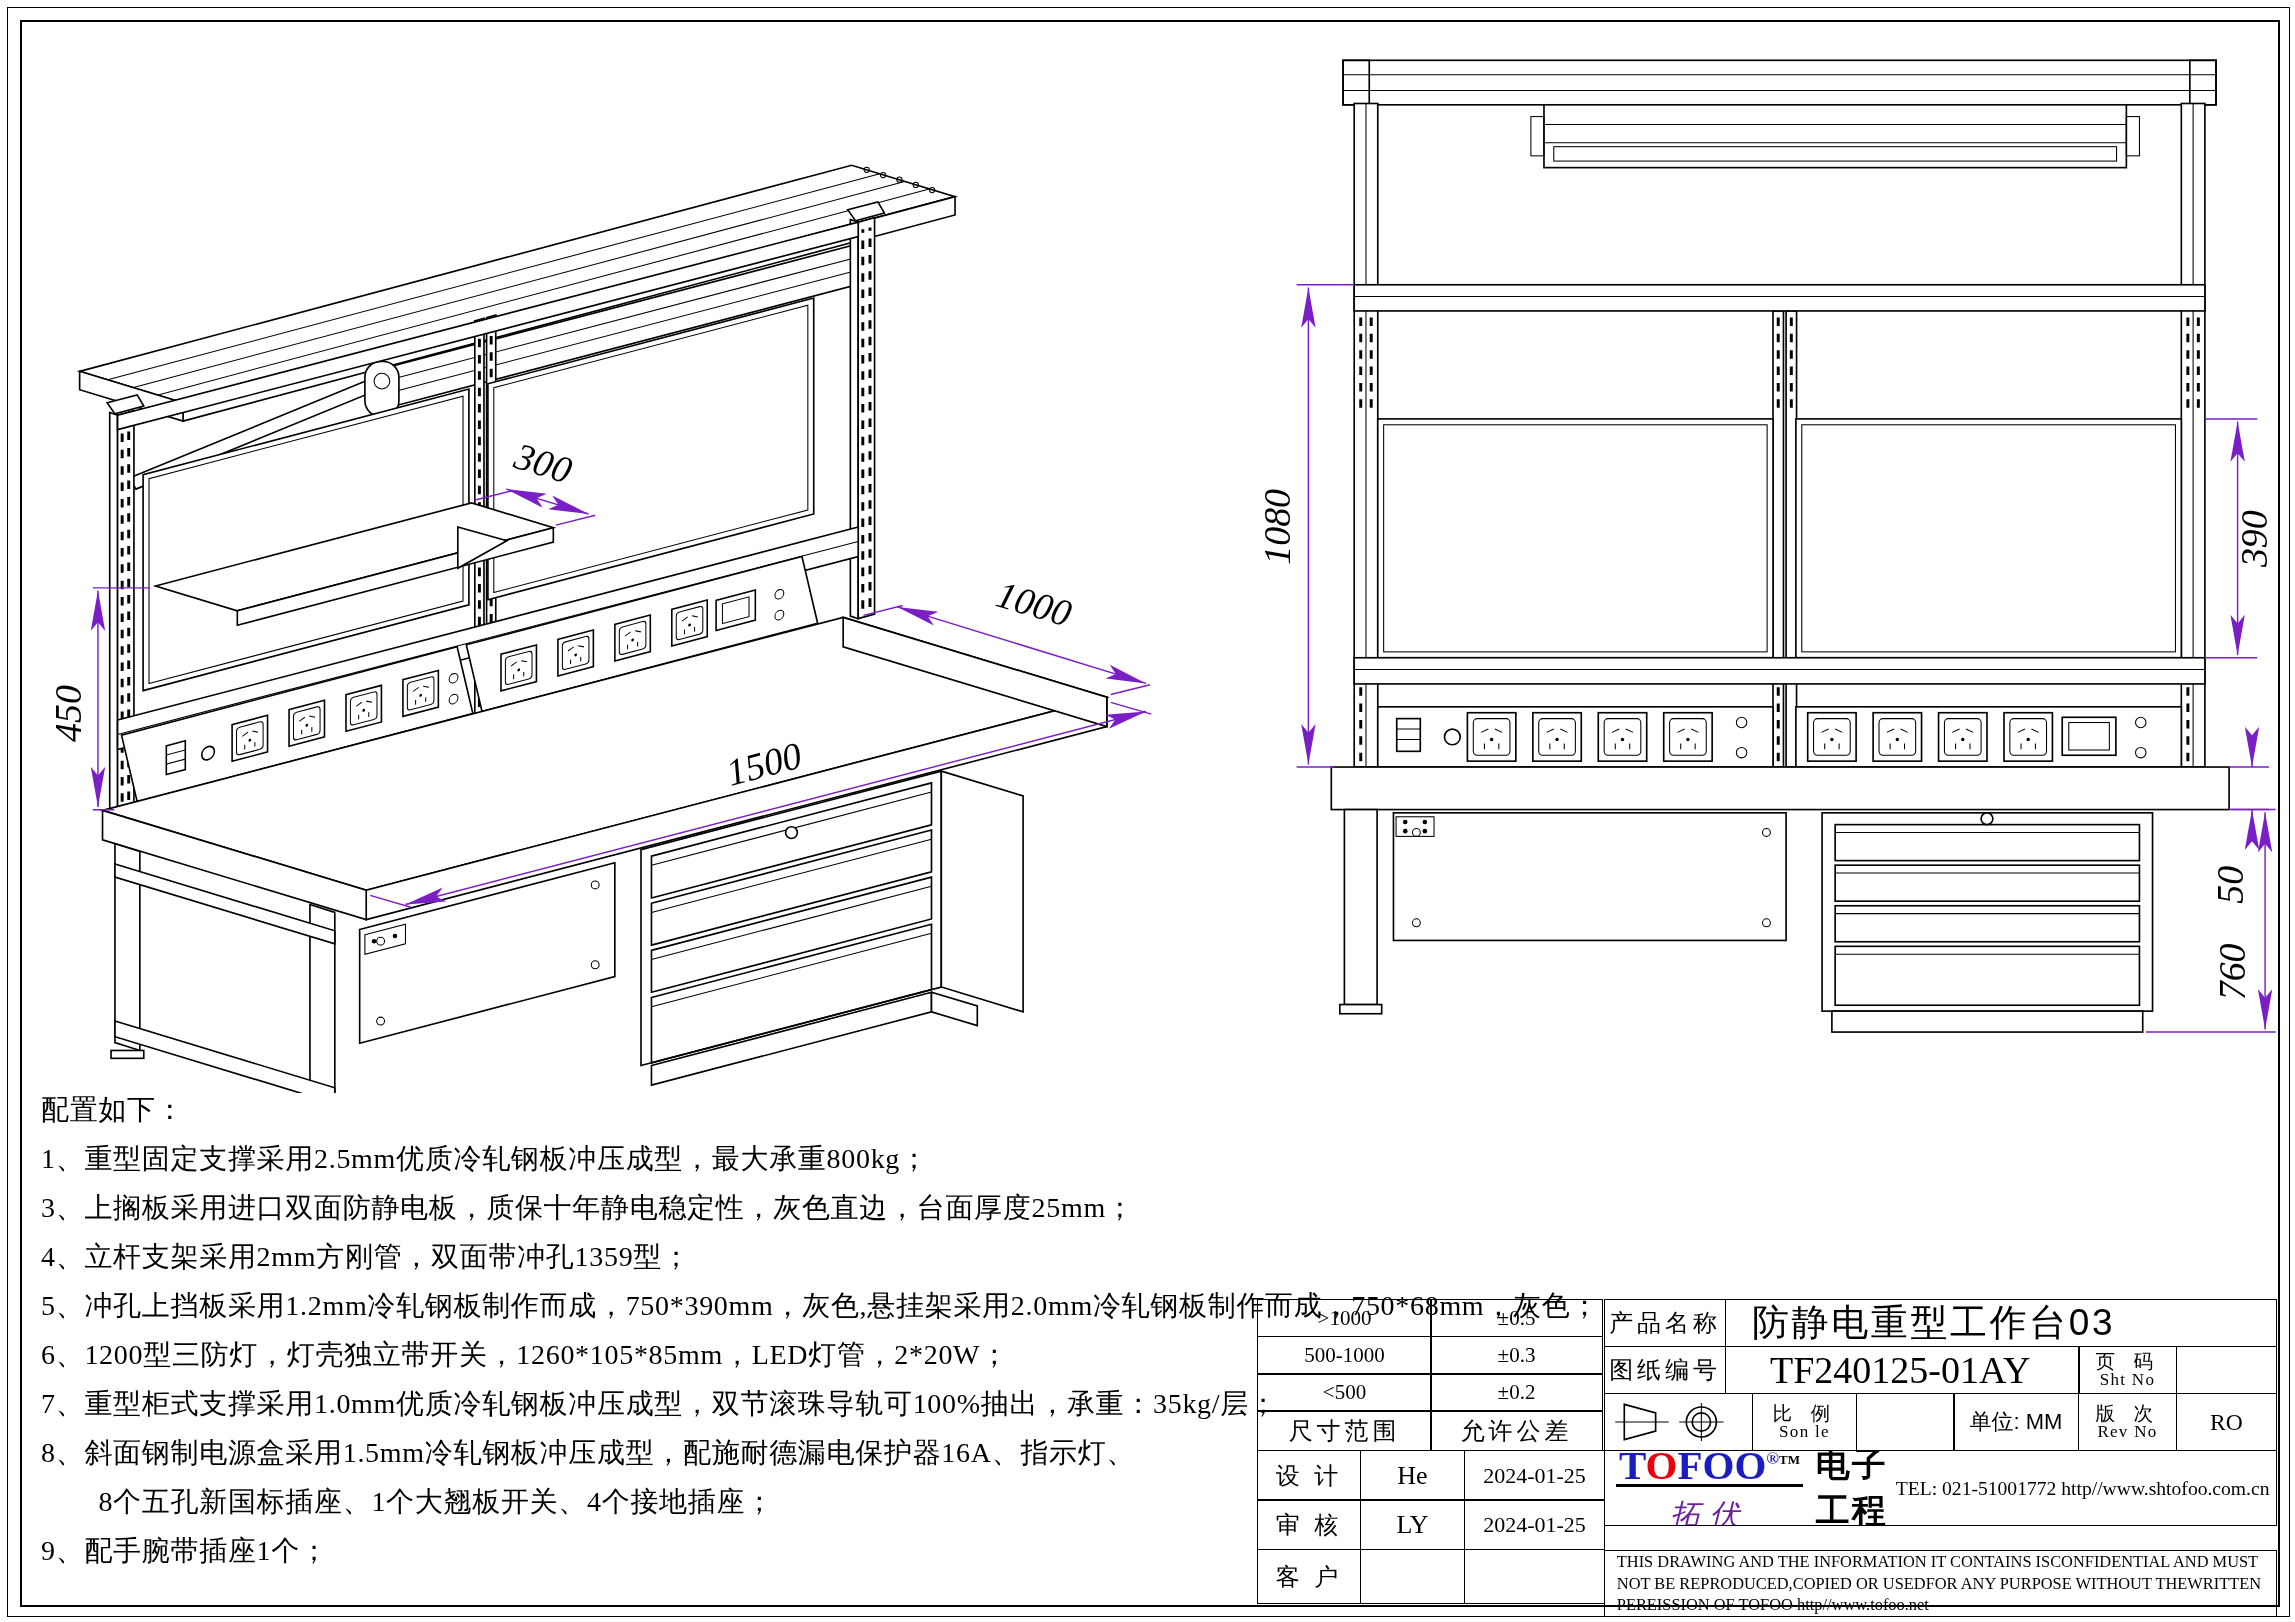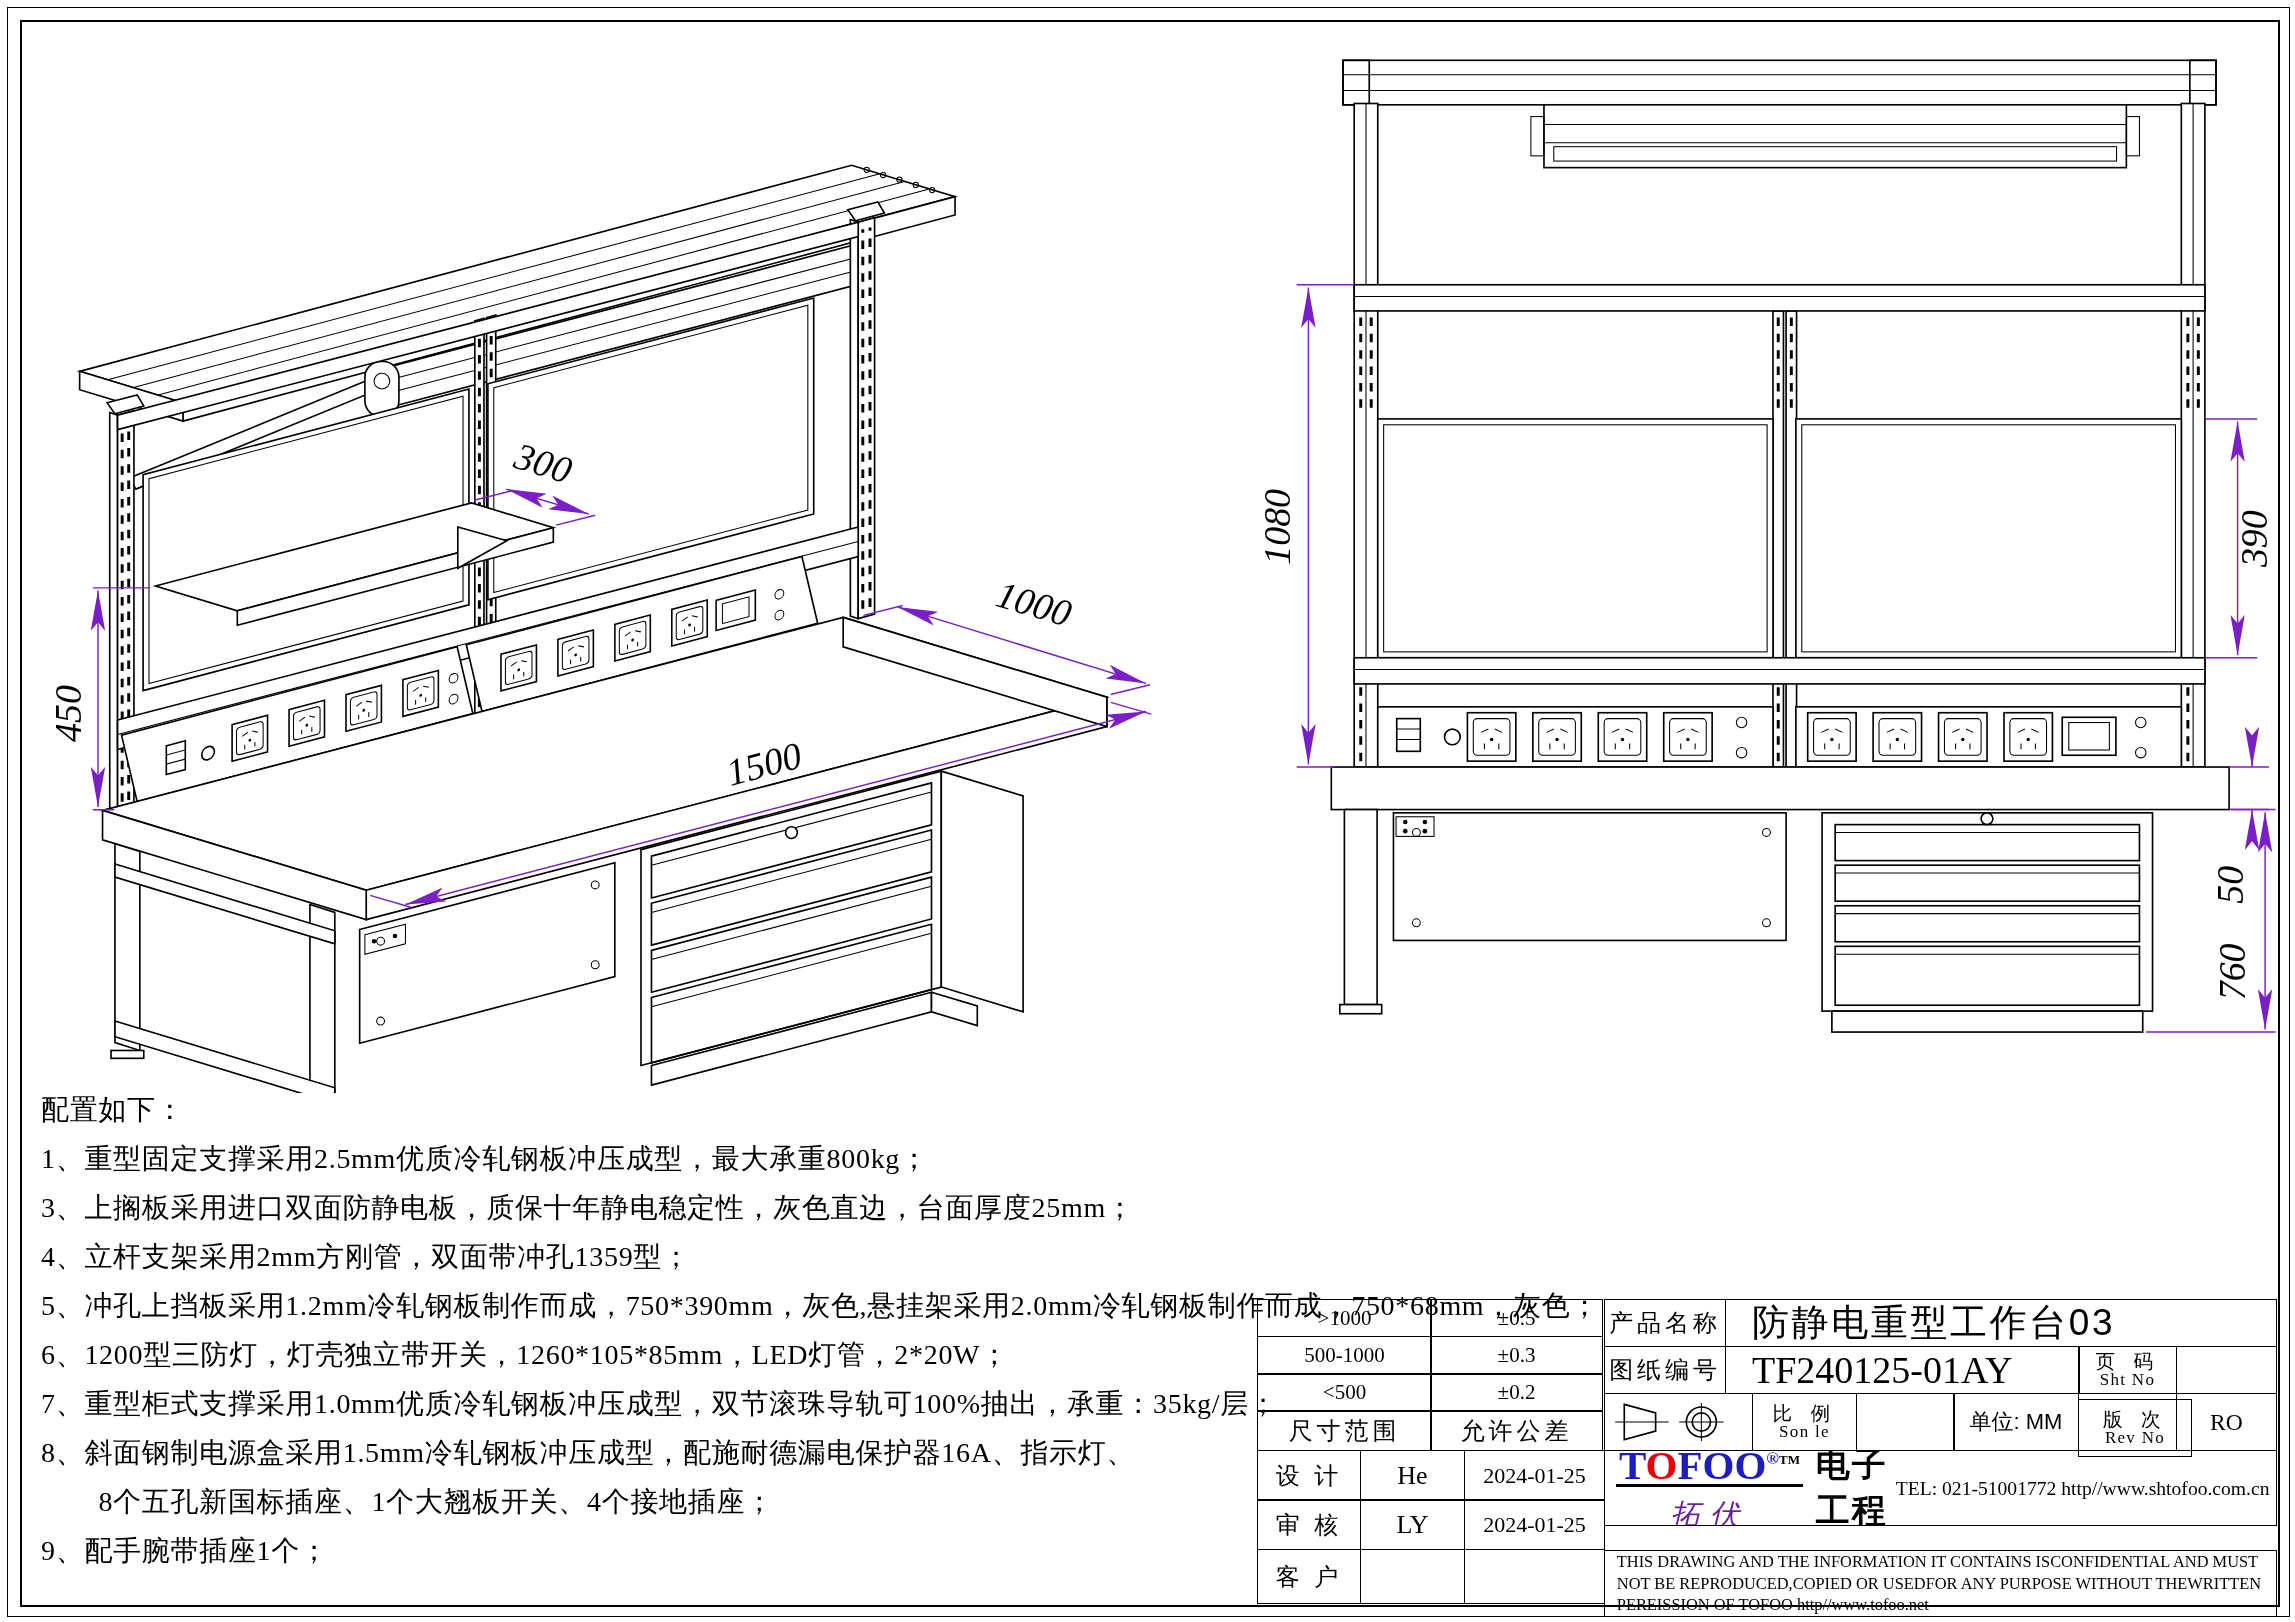--- a/index.html
+++ b/index.html
@@ -17,21 +17,21 @@
   
   #titleblock{left:1257px;top:1299px;width:1020px;height:305px;}
   .tb-cell{position:absolute;border:1.6px solid #000;box-sizing:border-box;display:flex;
     align-items:center;justify-content:center;text-align:center;overflow:hidden;}
   .tb-label{font-size:24px;letter-spacing:3.9px;}
   .tb-serif{font-family:"Liberation Serif","DejaVu Serif",serif;}
   .tb-two{display:flex;flex-direction:column;line-height:1.05;}
   .tb-two .cn{font-size:19.6px;letter-spacing:6.5px;}
   .tb-two .en{font-size:17px;font-family:"Liberation Serif","DejaVu Serif",serif;letter-spacing:1.3px;}
   #cell-product-value{font-size:37px;letter-spacing:2.6px;justify-content:flex-start;padding-left:26px;}
-  #cell-drawno-value{font-size:38px;font-family:"Liberation Serif","DejaVu Serif",serif;justify-content:flex-start;padding-left:26px;}
+  #cell-drawno-value{font-size:38px;font-family:"Liberation Serif","DejaVu Serif",serif;justify-content:flex-start;padding-left:44px;}
   
   #cell-brand{flex-direction:row;justify-content:flex-start;align-items:center;padding:0 6.5px;}
   #logo-box{width:196px;display:flex;flex-direction:column;align-items:center;}
   #logo-word{font-family:"Liberation Serif","DejaVu Serif",serif;font-weight:bold;font-size:41px;
     line-height:38px;border-bottom:3.3px solid #000;padding:0 2.6px 1.3px 2.6px;white-space:nowrap;}
   #logo-word sup{font-size:17px;}
   #logo-cn{font-size:30px;font-weight:normal;font-style:italic;margin-top:8px;letter-spacing:9.2px;}
   #company-box{flex:1;display:flex;flex-direction:row;align-items:center;justify-content:space-between;}
   #company-name{font-size:34px;font-weight:bold;letter-spacing:2px;}
   #company-tel{font-size:19.6px;font-family:"Liberation Serif","DejaVu Serif",serif;margin-top:2px;white-space:nowrap;}
@@ -430,21 +430,21 @@
       <line x1="112" y1="41" x2="180" y2="41" class="ln-thin"></line>
       <line x1="146" y1="12" x2="146" y2="70" class="ln-thin"></line>
     </svg>
   </div>
   <div class="tb-cell tb-two" style="left:495px;top:94px;width:105px;height:58px">
     <span class="cn">比  例</span>
     <span class="en">Son le</span>
   </div>
   <div class="tb-cell" style="left:599px;top:94px;width:99px;height:58px"></div>
   <div class="tb-cell" style="left:696px;top:94px;width:126px;height:58px;font-size:22px">单位: MM</div>
-  <div class="tb-cell tb-two" style="left:821px;top:100px;width:114px;height:58px">
+  <div class="tb-cell tb-two" style="left:821px;top:94px;width:99px;height:58px">
     <span class="cn">版  次</span>
     <span class="en">Rev  No</span>
   </div>
   <div class="tb-cell tb-serif" style="left:919px;top:94px;width:101px;height:58px;font-size:23.6px">RO</div>
 
   <div class="tb-cell" id="cell-brand" style="left:347px;top:151px;width:673px;height:76px">
     <div id="logo-box">
       <div id="logo-word">
         <span style="color:#1D1DBF">T</span><span style="color:#E8000B">O</span><span style="color:#1D1DBF">FOO</span><sup style="color:#1D1DBF">®</sup><sup style="color:#000;font-size:13px">TM</sup>
       </div>

